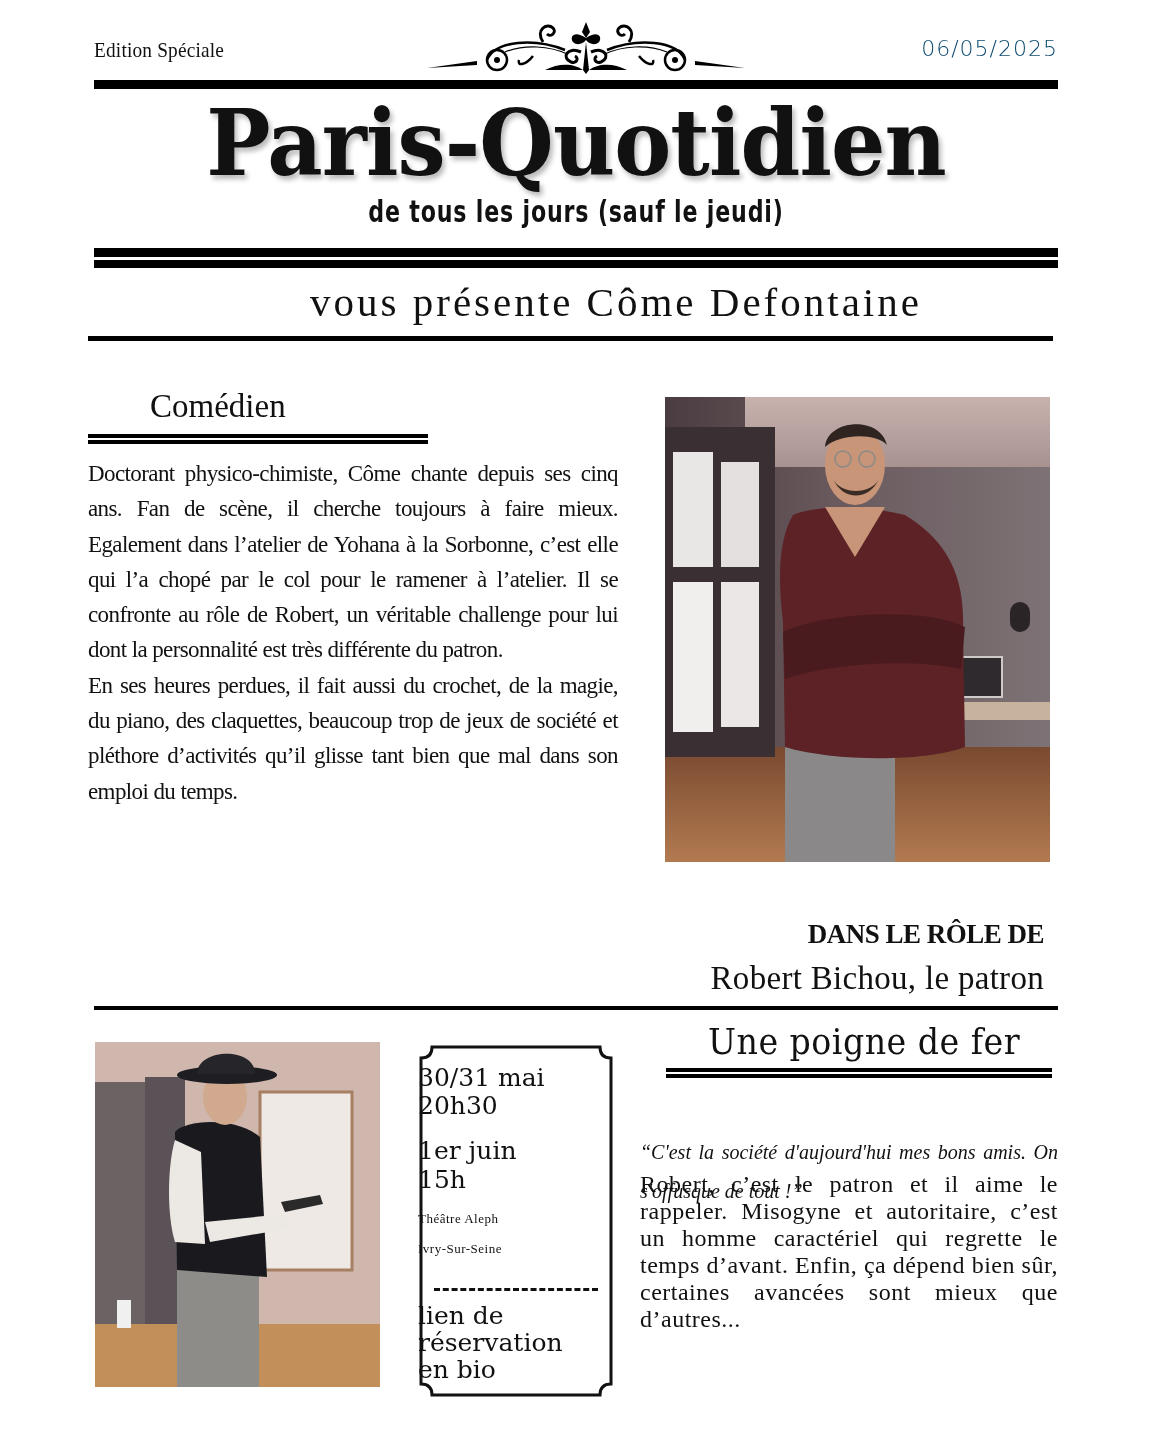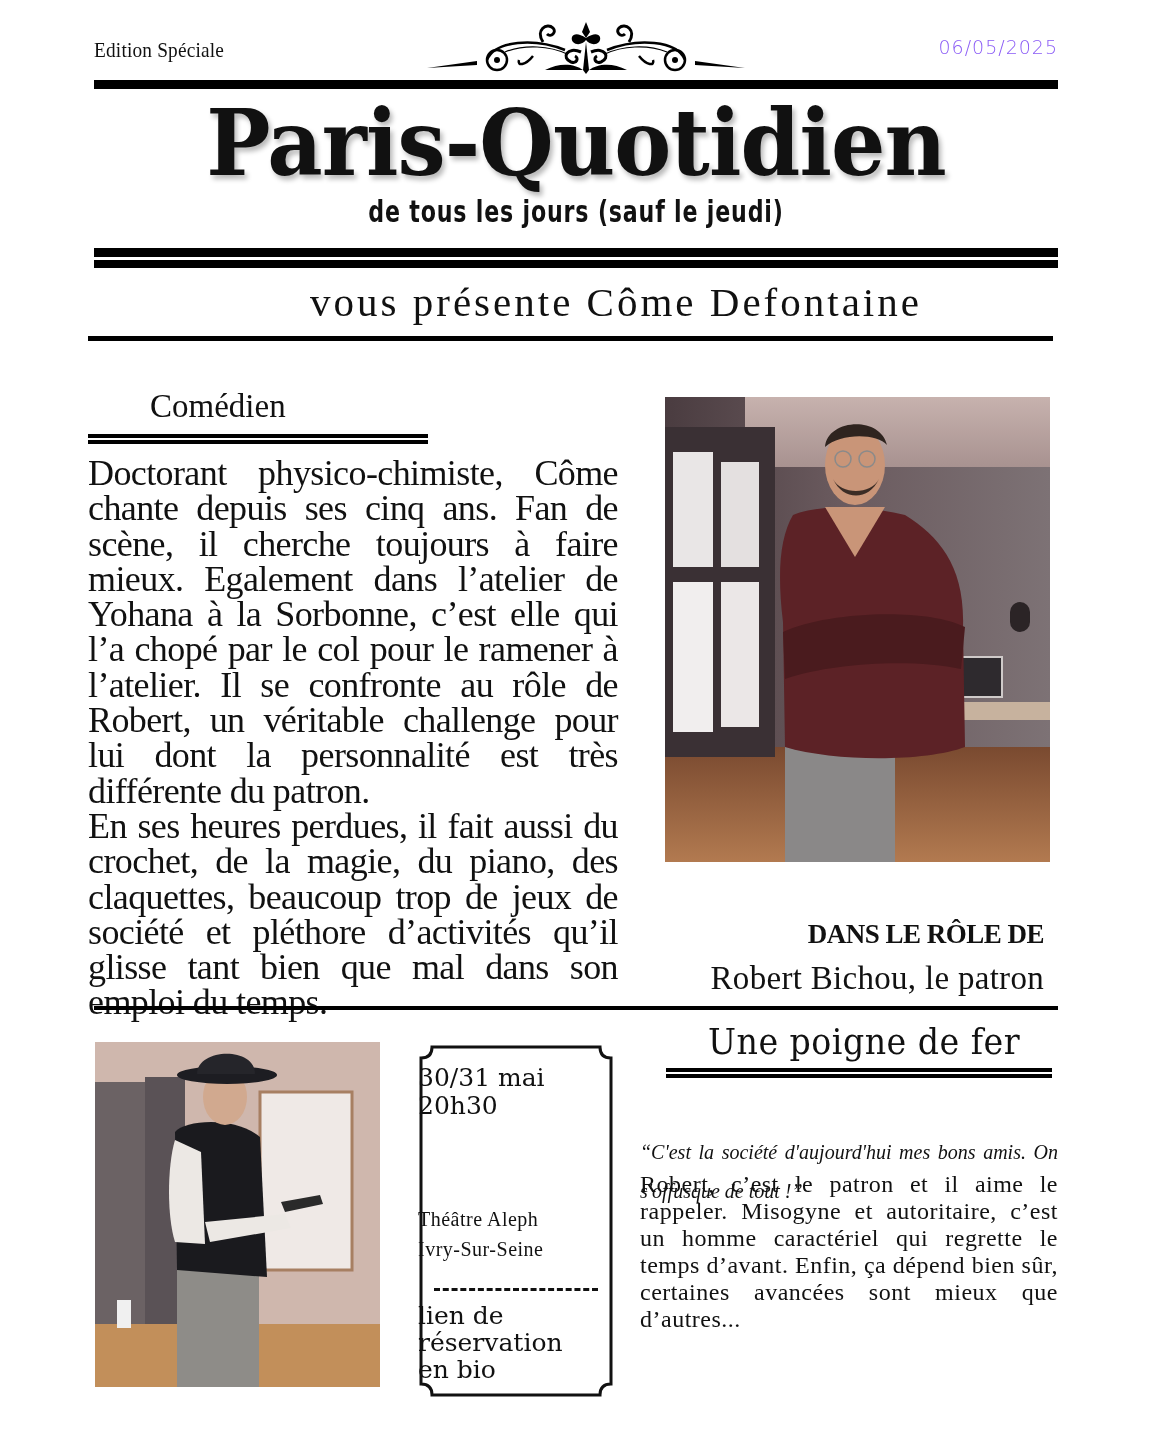--- a/index.html
+++ b/index.html
@@ -4,21 +4,21 @@
 <style>
   html, body { margin: 0; padding: 0; }
   body {
     width: 1152px; height: 1440px; background: #ffffff; position: relative; overflow: hidden;
     font-family: "Liberation Serif", serif; color: #111;
   }
   .abs { position: absolute; }
 
   
   .edition { left: 94px; top: 38px; font-size: 21px; font-family: "Liberation Serif", serif; transform: scaleX(0.92); transform-origin: left; letter-spacing: 0.2px; }
-  .date { right: 94px; top: 36px; font-size: 19px; font-family: "DejaVu Sans", sans-serif; font-weight: 300; letter-spacing: 1px; color: #8b5cf6; }
+  .date { right: 94px; top: 36px; font-size: 22px; font-family: "DejaVu Sans", sans-serif; font-weight: 300; letter-spacing: 1px; color: #0c4a6e; }
   .ornament { left: 425px; top: 16px; width: 322px; height: 58px; }
 
   .rule { background: #000; position: absolute; }
   .title {
     left: 0; width: 1152px; top: 88px; text-align: center;
     font-family: "DejaVu Serif", serif; font-weight: 900; font-size: 92px; line-height: 110px;
     letter-spacing: -1px; transform: scaleX(0.93); transform-origin: center;
     text-shadow: 3px 4px 5px rgba(0,0,0,0.28);
   }
   .subtitle {
@@ -27,37 +27,37 @@
     font-size: 30px; transform: scaleX(0.82); letter-spacing: 1px;
   }
   .presents {
     left: 0; width: 1152px; top: 278px; text-align: center;
     font-family: "Liberation Serif", serif; font-size: 41px; letter-spacing: 3px; margin-left: 40px;
   }
 
   
   .section-h { left: 150px; top: 388px; font-size: 33px; font-family: Liberation Serif, serif; }
   .article {
-    left: 88px; top: 456px; width: 530px; font-size: 36px; line-height: 35.3px;
+    left: 88px; top: 456px; width: 530px; font-size: 23px; line-height: 35.3px;
     text-align: justify; font-family: "Liberation Serif", serif; letter-spacing: -0.6px;
   }
   .article p { margin: 0; }
 
   
   .photo1 { left: 665px; top: 397px; width: 385px; height: 465px; overflow: hidden; }
   .role-label { right: 108px; top: 885px; font-size: 27px; font-weight: bold; font-family: "Liberation Serif", serif; letter-spacing: -0.5px; margin-top: 34px; }
   .role-name { right: 108px; top: 922px; font-size: 33px; font-family: Liberation Serif, serif; letter-spacing: 0.3px; margin-top: 38px; }
 
   
   .photo2 { left: 95px; top: 1042px; width: 285px; height: 345px; overflow: hidden; }
   .ticket { left: 418px; top: 1044px; width: 196px; height: 354px; }
   .ticket-content { left: 418px; top: 1044px; width: 196px; height: 354px; text-align: left; font-family: "DejaVu Serif", serif; }
   .t-date { position: absolute; left: 0; right: 0; top: 20px; font-size: 25px; line-height: 28px; }
   .t-juin { position: absolute; left: 0; right: 0; top: 92px; font-size: 25px; line-height: 29px; }
-  .t-venue { position: absolute; left: 0; right: 0; top: 160px; font-size: 20px; line-height: 30px; font-family: "Liberation Serif", serif; letter-spacing: 0.5px; }
+  .t-venue { position: absolute; left: 0; right: 0; top: 160px; font-size: 13px; line-height: 30px; font-family: "Liberation Serif", serif; letter-spacing: 0.5px; }
   .t-dash { position: absolute; left: 16px; right: 16px; top: 244px; border-top: 3px dashed #111; }
   .t-link { position: absolute; left: 0; right: 0; top: 258px; font-size: 25px; line-height: 27px; }
 
   .section-h2 { left: 708px; top: 1022px; font-size: 35px; font-family: "DejaVu Serif", serif; transform: scaleX(0.95); transform-origin: left; letter-spacing: 0.5px; }
   .quote { left: 640px; top: 1094px; width: 418px; font-size: 20px; line-height: 38.5px; font-style: italic; text-align: justify; text-align-last: left; margin-top: 39px; }
   .desc { left: 640px; top: 1171px; width: 418px; font-size: 24px; line-height: 27px; text-align: justify; letter-spacing: 0.5px; }
 </style>
 </head>
 <body>
 
@@ -174,20 +174,24 @@
 </div>
 
 <svg class="abs ticket" viewBox="0 0 196 354">
   <path d="M14 3 L182 3 Q182 14 193 14 L193 340 Q182 340 182 351 L14 351 Q14 340 3 340 L3 14 Q14 14 14 3 Z" fill="#fff" stroke="#111" stroke-width="3"></path>
 </svg>
 <div class="abs ticket-content">
   <div class="t-date">
     <div>30/31 mai</div>
     <div>20h30</div>
   </div>
+  <div class="t-juin">
+    <div>1er juin</div>
+    <div>15h</div>
+  </div>
   <div class="t-venue">
     <div>Théâtre Aleph</div>
     <div>Ivry-Sur-Seine</div>
   </div>
   <div class="t-dash"></div>
   <div class="t-link">
     <div>lien de</div>
     <div>réservation</div>
     <div>en bio</div>
   </div>

